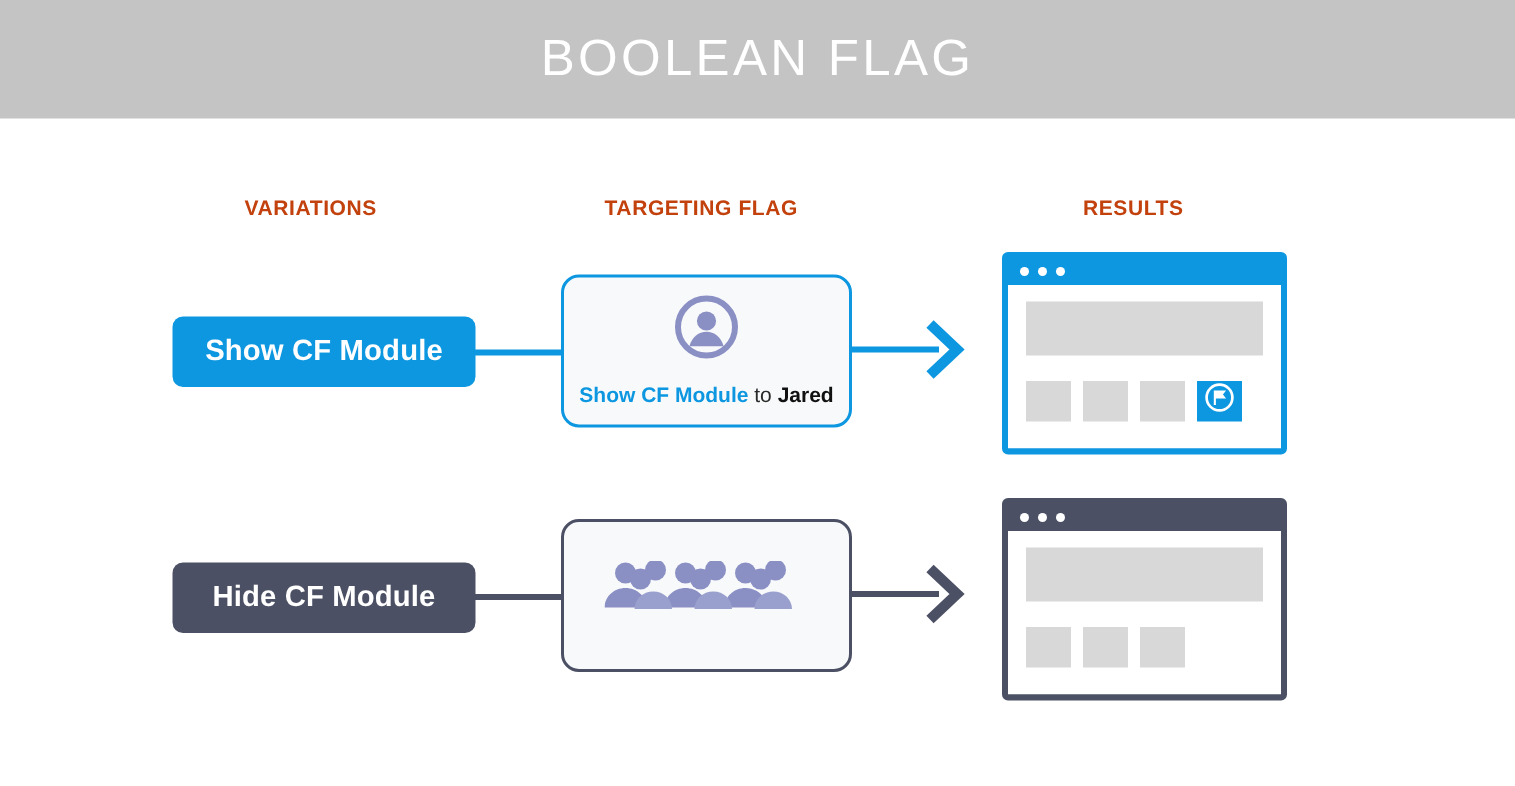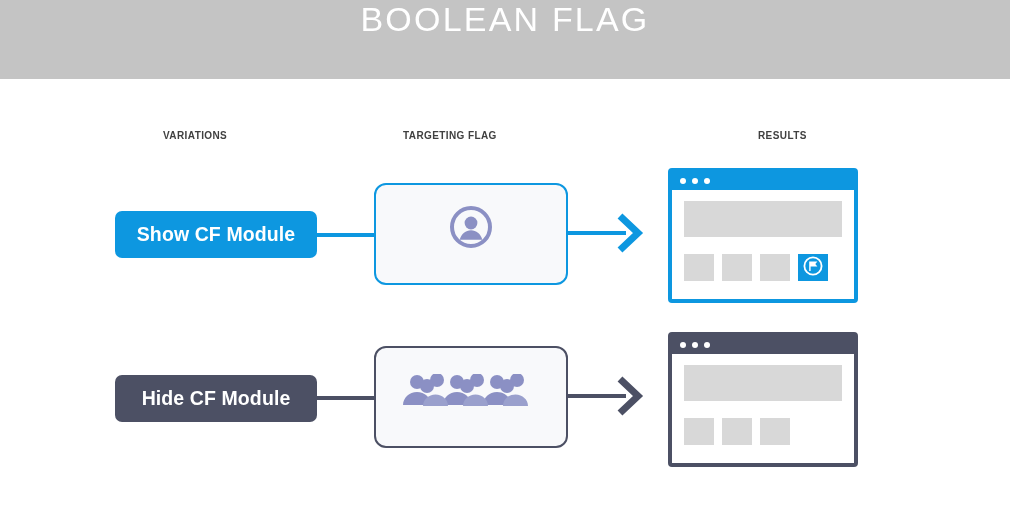--- a/index.html
+++ b/index.html
@@ -17,43 +17,43 @@
 
   
   .header-band {
     position: absolute;
     left: 0;
     top: 0;
     width: 1010px;
     height: 79px;
     background: #c4c4c4;
     display: flex;
-    align-items: flex-start;
+    align-items: center;
     justify-content: center;
   }
   .header-title {
     color: #ffffff;
     font-size: 34px;
     font-weight: 400;
     letter-spacing: 2.2px;
     font-family: "Liberation Sans", sans-serif;
   }
 
   
   .col-head {
     position: absolute;
-    font-size: 10px;
+    font-size: 14px;
     font-weight: bold;
-    color: #404040;
+    color: #c2410c;
     letter-spacing: 0.4px;
     white-space: nowrap;
   }
   #head-variations { left: 163px; top: 130px; }
   #head-targeting  { left: 403px; top: 130px; }
-  #head-results    { left: 722px; top: 130px; margin-left: 36px; }
+  #head-results    { left: 722px; top: 130px; }
 
   
   .pill {
     position: absolute;
     width: 202px;
     height: 47px;
     border-radius: 7px;
     display: flex;
     align-items: center;
     justify-content: center;
@@ -184,20 +184,23 @@
 <div class="connector" id="conn-top"></div>
 
 <div class="rule-card" id="card-top">
   <span class="rule-icon">
     <svg width="44" height="44" viewBox="0 0 44 44" aria-hidden="true">
       <circle cx="22" cy="22" r="19" fill="none" stroke="#8b90c4" stroke-width="4"></circle>
       <circle cx="22" cy="18" r="6.4" fill="#8b90c4"></circle>
       <path d="M10.6 34.8c1.8-6.2 6.2-9.6 11.4-9.6s9.6 3.4 11.4 9.6z" fill="#8b90c4"></path>
     </svg>
   </span>
+  <div class="rule-text">
+    <span class="accent-blue">Show CF Module</span><span class="plain"> to </span><span class="strong">Jared</span>
+  </div>
 </div>
 
 <span class="arrow" id="arrow-top">
   <svg width="78" height="46" viewBox="0 0 78 46" aria-hidden="true">
     <rect x="0" y="21" width="58" height="4" fill="#0d97e0"></rect>
     <path d="M52 6 L70 23 L52 40" fill="none" stroke="#0d97e0" stroke-width="7" stroke-linecap="butt" stroke-linejoin="miter"></path>
   </svg>
 </span>
 
 <div class="browser" id="browser-top">

